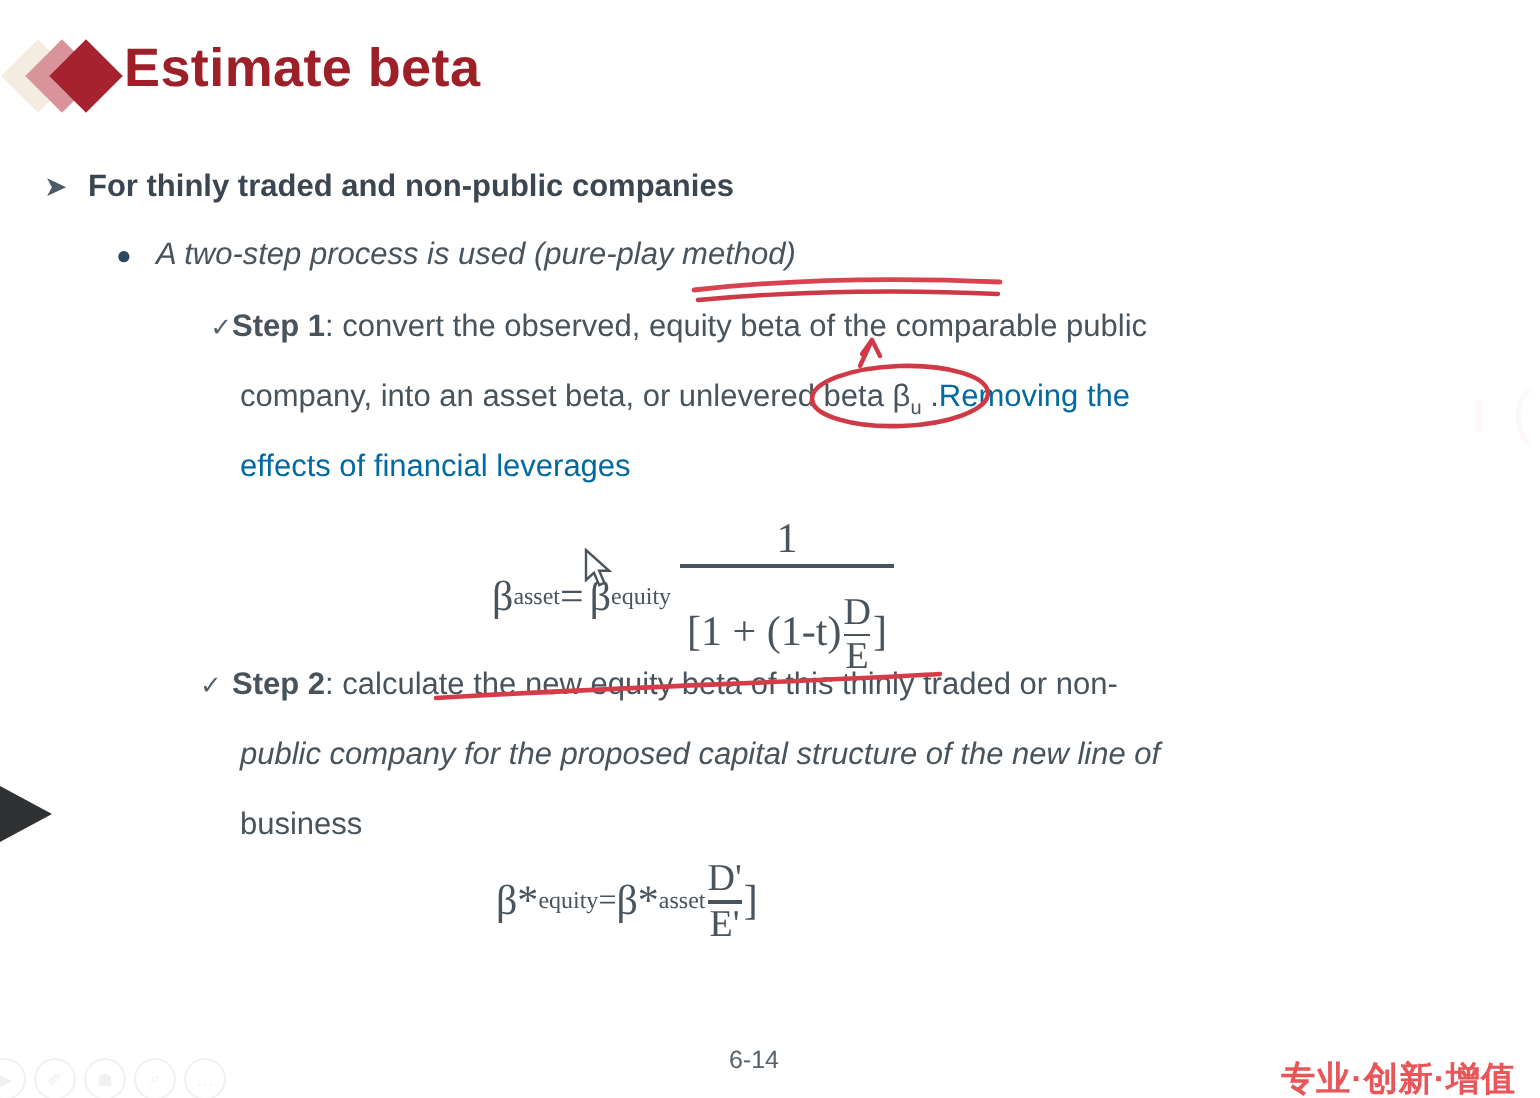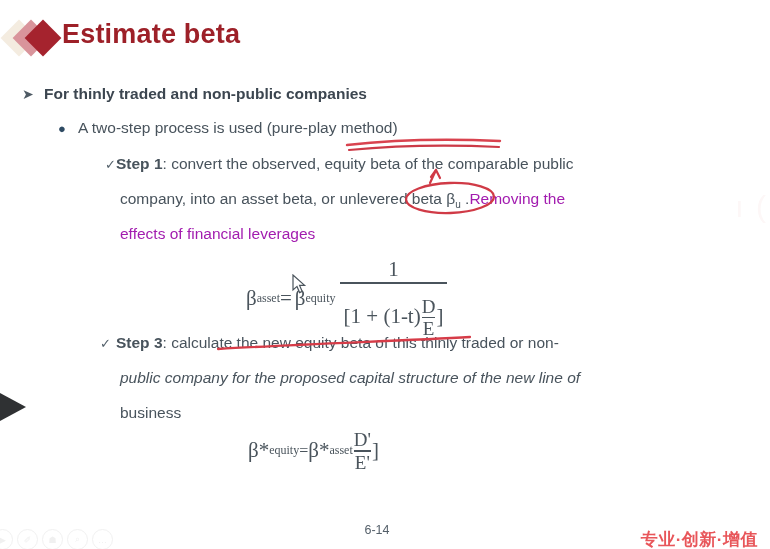--- a/index.html
+++ b/index.html
@@ -93,21 +93,21 @@
     font-size: 13px;
   }
   .cont {
     position: absolute;
     left: 120px;
     font-size: 15.5px;
     color: #48535c;
     white-space: nowrap;
   }
   .b { font-weight: bold; }
-  .red { color: #a21caf; }
+  .red { color: #0369a1; }
   sub { font-size: 10px; }
 
   
   .formula {
     position: absolute;
     color: #4a545c;
     font-family: "Liberation Serif", serif;
   }
   #formula1 {
     left: 246px; top: 258px;
@@ -235,21 +235,21 @@
     <div class="dia d2"></div>
     <div class="dia d3"></div>
   </div>
 
   <div id="title">Estimate beta</div>
 
   <div class="lvl1" style="top:85px;">
     <span class="arw">➤</span><span>For thinly traded and non-public companies</span>
   </div>
 
-  <div class="lvl2" style="top:119px;">
+  <div class="lvl2" style="top:119px;font-style:italic;">
     <span class="dot">●</span><span>A two-step process is used (pure-play method)</span>
   </div>
 
   <div class="lvl3" style="top:155px;text-align:right;">
     <span class="chk">✓</span><span class="b">Step 1</span><span>: convert the observed, equity beta of the comparable public</span>
   </div>
 
   <div class="cont" style="top:190px;">
     <span>company, into an asset beta, or unlevered beta β</span><sub>u</sub><span> .</span><span class="red">Removing the</span>
   </div>
@@ -267,21 +267,21 @@
       <span class="bar"></span>
       <span class="den"><span>[1 + (1-t)</span><span class="mini">
             <span>D</span>
             <span class="mbar"></span>
             <span>E</span>
           </span><span>]</span></span>
     </span>
   </div>
 
   <div class="lvl3" style="top:334px;">
-    <span class="chk">✓</span><span class="b">Step 3</span><span>: calculate the new equity beta of this thinly traded or non-</span>
+    <span class="chk">✓</span><span class="b">Step 2</span><span>: calculate the new equity beta of this thinly traded or non-</span>
   </div>
 
   <div class="cont" style="top:369px;font-style:italic;">public company for the proposed capital structure of the new line of</div>
   <div class="cont" style="top:404px;">business</div>
 
   <div id="formula2" class="formula">
     <span>β*</span>
       <span class="sb">equity</span>
       <span style="font-size:16px;">=</span>
       <span>β*</span>

